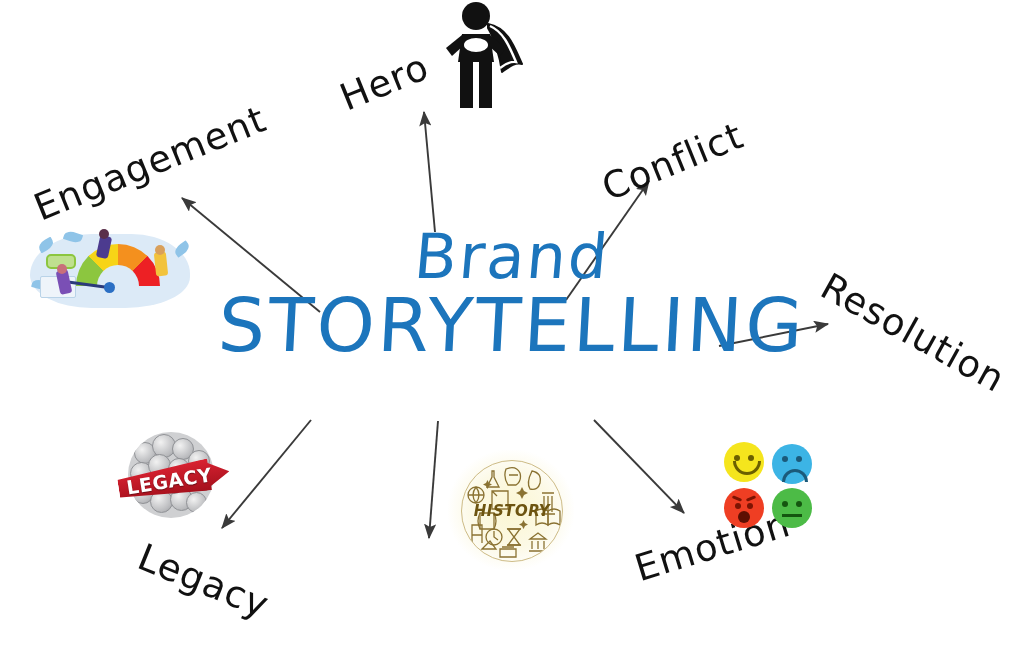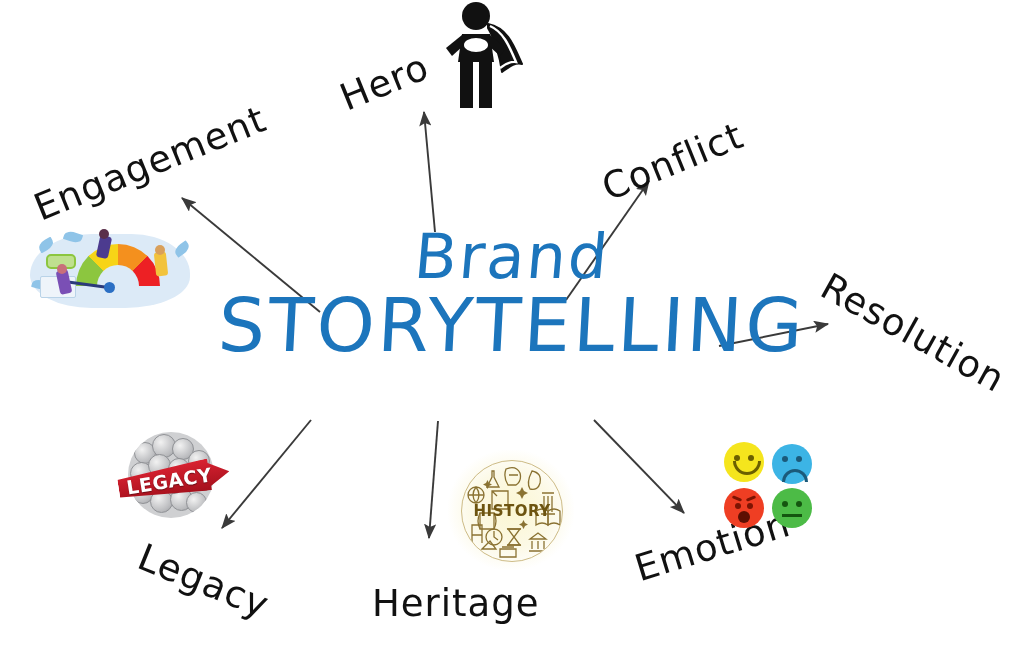--- a/index.html
+++ b/index.html
@@ -196,21 +196,21 @@
   .mouth-arc-up {
     position: absolute; width: 20px; height: 10px;
     border-top: 3px solid; border-left: 3px solid; border-right: 3px solid;
     border-radius: 20px 20px 0 0;
   }
   .mouth-line { position: absolute; width: 20px; height: 3px; }
   .mouth-o { position: absolute; width: 12px; height: 12px; border-radius: 50%; }
   .brow { position: absolute; width: 10px; height: 3px; border-radius: 2px; }
 
   
-  #art-heritage { left: 448px; top: 450px; width: 126px; height: 120px; }
+  #art-heritage { left: 448px; top: 450px; width: 126px; height: 120px; font-style: italic; }
   .her-glow {
     position: absolute; left: 0; top: 0; width: 126px; height: 120px;
     background: radial-gradient(ellipse at 50% 50%, #fbf6d2 0%, #fcf9e6 45%, rgba(255,255,255,0) 72%);
   }
   .her-circle {
     position: absolute; left: 13px; top: 10px;
     width: 100px; height: 100px; border-radius: 50%;
     border: 1px solid #cdbb86;
     overflow: hidden;
   }
@@ -279,21 +279,20 @@
   </div>
 
   <div class="node-label" style="left:342px; top:78px; transform: rotate(-22deg);">Hero</div>
 
   <div class="node-label" style="left:604px; top:168px; transform: rotate(-22deg);">Conflict</div>
 
   <div class="node-label" style="left:824px; top:262px; transform: rotate(29deg);">Resolution</div>
 
   <div class="node-label" style="left:636px; top:548px; transform: rotate(-17deg);">Emotion</div>
 
-  <div class="node-label" style="left:372px; top:582px;">Heritage</div>
 
   <div class="node-label" style="left:140px; top:534px; transform: rotate(22deg);">Legacy</div>
 
   <div class="node-label" style="left:36px; top:188px; transform: rotate(-22deg);">Engagement</div>
 
   <div class="art" id="art-hero">
     <svg viewBox="0 0 100 108" width="100" height="108" aria-hidden="true">
 
       <path d="M58 22 C78 26 84 44 92 62 C84 60 78 66 72 70 C70 54 64 36 58 26 Z" fill="#111" stroke="#111" stroke-width="2" stroke-linejoin="round"></path>
       <path d="M60 24 C74 30 80 46 86 60 C79 59 74 63 70 66" fill="none" stroke="#fff" stroke-width="2.4"></path>

